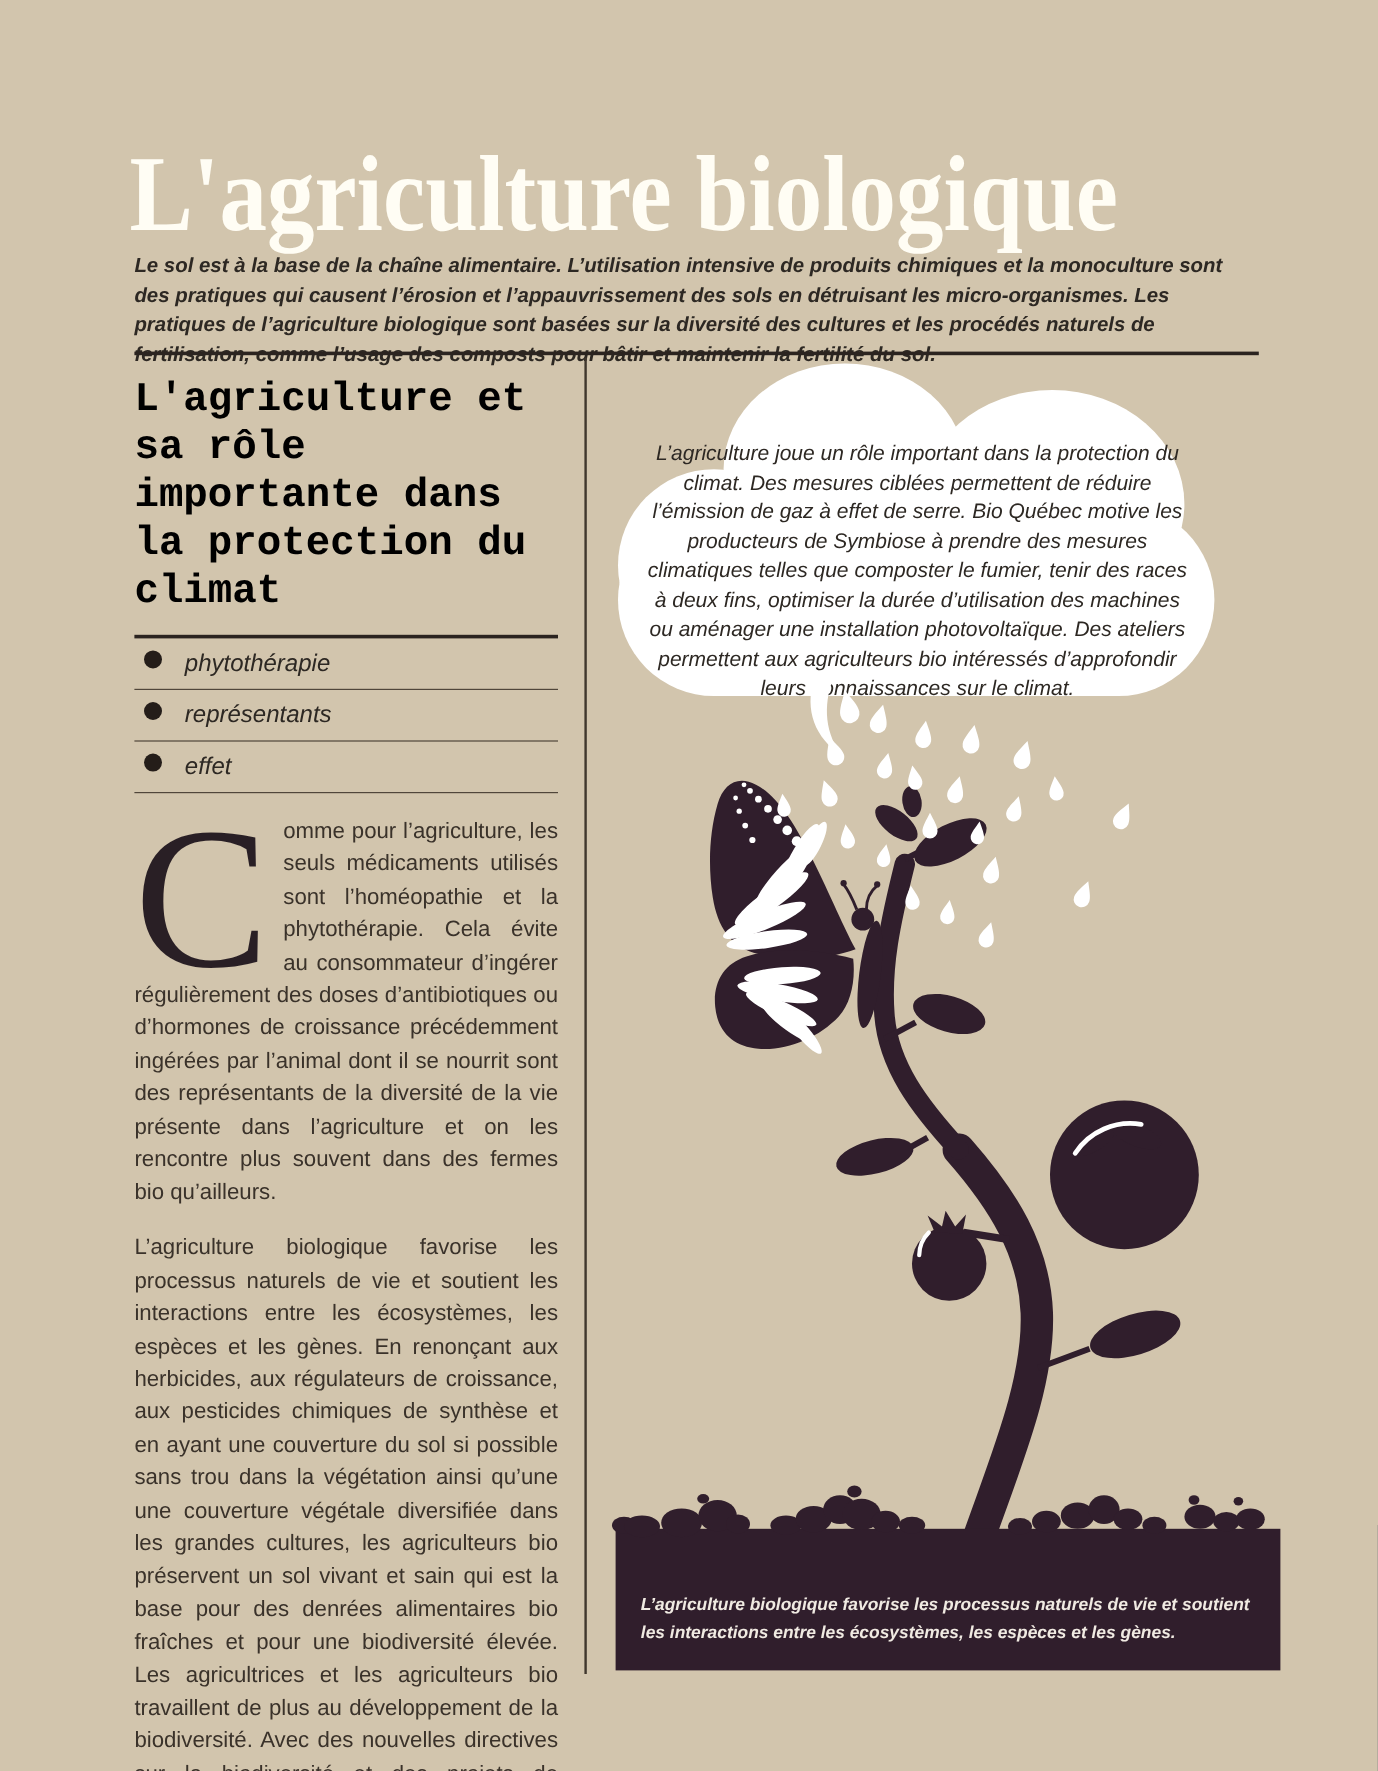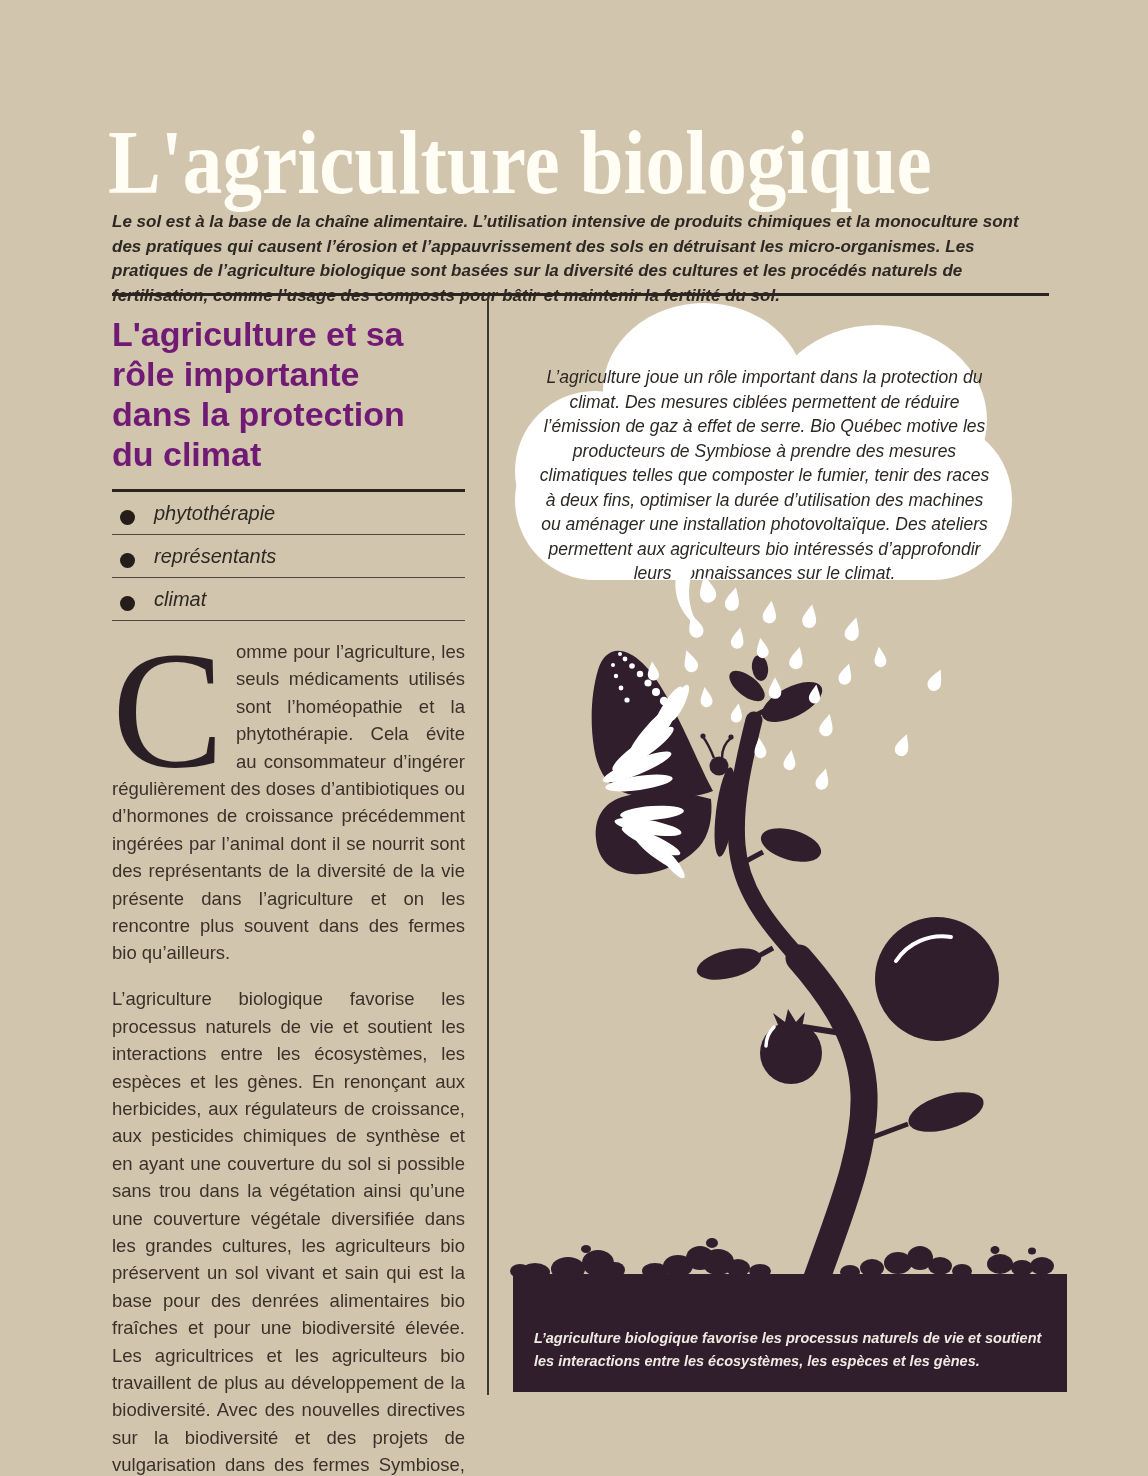--- a/index.html
+++ b/index.html
@@ -32,30 +32,30 @@
     color:#2d2823;
     text-align:left;
   }
   .rule-top{
     position:absolute;left:112px;top:293px;width:937px;height:3px;
     background:#2b2420;
   }
   
   .leftcol{position:absolute;left:112px;top:314px;width:353px;}
   .heading{
-    font-family:Liberation Sans, sans-serif;
+    font-family:Liberation Mono, monospace;
     font-weight:700;
     font-size:34px;line-height:40px;
-    color:#701a75;
+    color:#000000;
     width:332px;
   }
   .rule-heading{margin-top:15px;height:3px;background:#2b2420;width:100%;}
   .topics{margin:0;padding:0;list-style:none;}
   .topic{
-    display:flex;align-items:flex-end;
+    display:flex;align-items:flex-start;
     padding:10px 0 9px 8px;
     border-bottom:1px solid #50463a;
   }
   .topic .dot{
     width:15px;height:15px;border-radius:50%;
     background:#241d19;margin-right:19px;flex:none;
   }
   .topic .tlabel{
     font-style:italic;font-size:20px;color:#2d2823;
   }
@@ -131,21 +131,21 @@
       <li class="topic">
         <span class="dot"></span>
         <span class="tlabel">phytothérapie</span>
       </li>
       <li class="topic">
         <span class="dot"></span>
         <span class="tlabel">représentants</span>
       </li>
       <li class="topic">
         <span class="dot"></span>
-        <span class="tlabel">climat</span>
+        <span class="tlabel">effet</span>
       </li>
     </ul>
     <p class="para first"><span class="dropcap">C</span><span>omme pour l’agriculture, les seuls médicaments utilisés sont l’homéopathie et la phytothérapie. Cela évite au consommateur d’ingérer régulièrement des doses d’antibiotiques ou d’hormones de croissance précédemment ingérées par l’animal dont il se nourrit sont des représentants de la diversité de la vie présente dans l’agriculture et on les rencontre plus souvent dans des fermes bio qu’ailleurs.</span></p>
     <p class="para second">L’agriculture biologique favorise les processus naturels de vie et soutient les interactions entre les écosystèmes, les espèces et les gènes. En renonçant aux herbicides, aux régulateurs de croissance, aux pesticides chimiques de synthèse et en ayant une couverture du sol si possible sans trou dans la végétation ainsi qu’une une couverture végétale diversifiée dans les grandes cultures, les agriculteurs bio préservent un sol vivant et sain qui est la base pour des denrées alimentaires bio fraîches et pour une biodiversité élevée. Les agricultrices et les agriculteurs bio travaillent de plus au développement de la biodiversité. Avec des nouvelles directives sur la biodiversité et des projets de vulgarisation dans des fermes Symbiose, la biodiversité continue à être encouragée.</p>
   </div>
 
   <div class="vdivider"></div>
 
   <div class="cloud">
     <div class="lobe1"></div>

